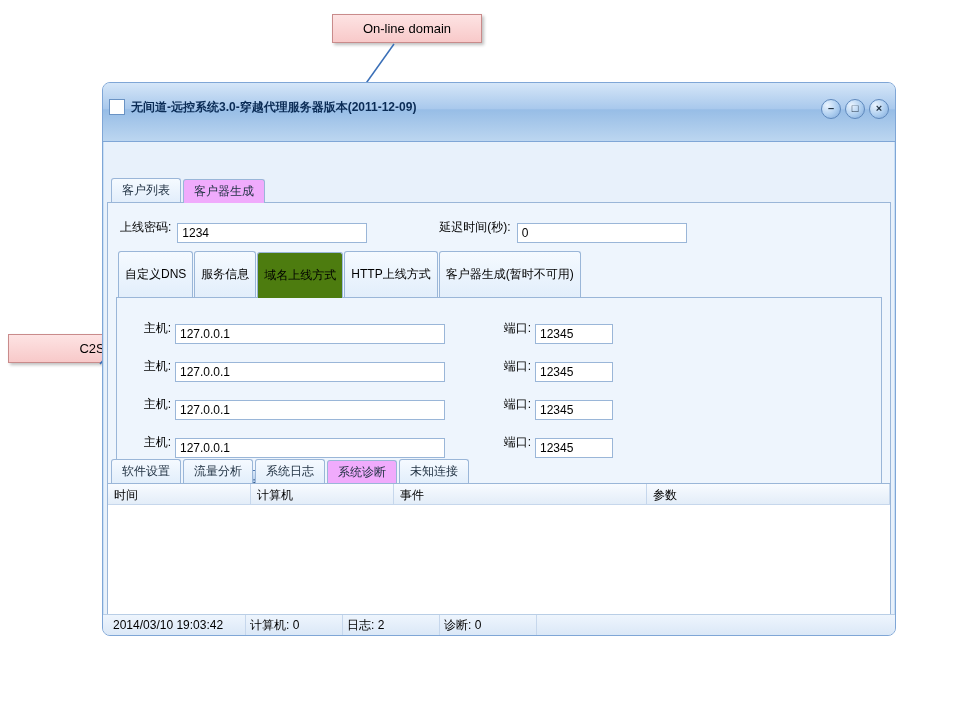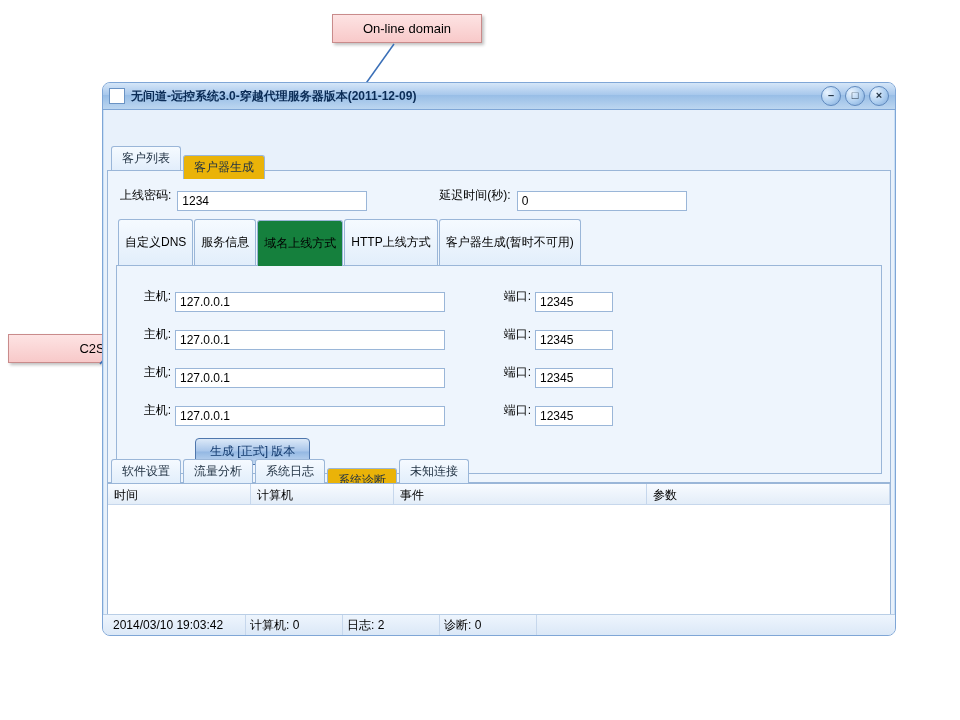--- a/index.html
+++ b/index.html
@@ -41,22 +41,21 @@
     border: 1px solid #7fa6d6;
     border-radius: 8px;
     box-shadow: 0 0 0 1px #c9dff5 inset;
     overflow: hidden;
   }
   .titlebar {
     height: 26px;
     background: linear-gradient(#d5e6f8, #a8c8ec 45%, #97bde6 46%, #bcd6f0);
     border-bottom: 1px solid #7fa6d6;
     display: flex;
-    align-items: center;
-    padding: 0 6px;
+    padding: 16px 6px;
     color: #0a2b55;
     font-weight: bold;
   }
   .titlebar .appicon {
     width: 14px; height: 14px;
     background: #fff;
     border: 1px solid #6a93c4;
     margin-right: 6px;
   }
   .winbtns {
@@ -84,22 +83,22 @@
   .tab {
     border: 1px solid #9ab6d8;
     border-bottom: none;
     background: linear-gradient(#f5faff,#e2eefb);
     padding: 3px 10px;
     border-radius: 3px 3px 0 0;
     margin-right: 2px;
     color: #234;
   }
   .tab.active {
-    background: #eab308;
-    position: relative; top: 9px;
+    background: #f0abfc;
+    position: relative; top: 1px;
   }
   .tabpanel {
     border: 1px solid #9ab6d8;
     background: #eef5fd;
     padding: 8px;
   }
   .row { display: flex; align-items: center; gap: 6px; }
   label.fl { margin-left: 4px; }
   input[type=text] {
     border: 1px solid #9ab6d8;
@@ -112,21 +111,21 @@
   .subtab {
     border:1px solid #9ab6d8;
     border-bottom:none;
     background:linear-gradient(#f5faff,#e2eefb);
     padding:14px 6px;
     border-radius:3px 3px 0 0;
     margin-right:1px;
     font-size:12px;
   }
   .subtab.active {
-    background:#15803d;
+    background:#4d7c0f;
     position:relative; top:1px;
   }
   .subpanel {
     border:1px solid #9ab6d8;
     background:#eef5fd;
     padding:14px 18px 8px 18px;
   }
   .hostgrid { display:grid; grid-template-columns: 40px 270px 50px 40px 78px; row-gap:6px; align-items:center;}
   .hostgrid .lbl { text-align:right; padding-right:4px;}
   .hostgrid .sp {}

